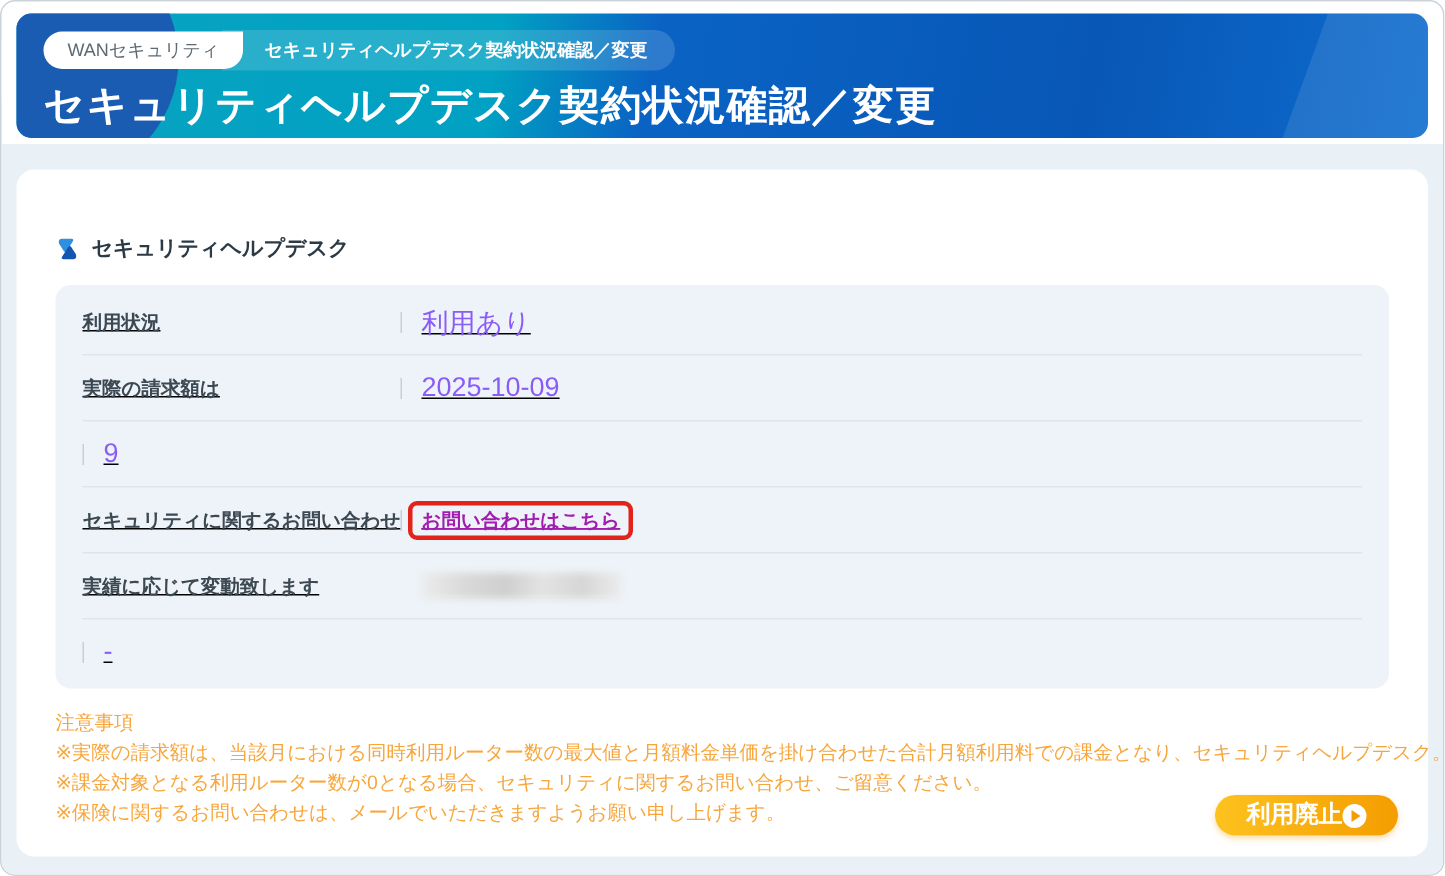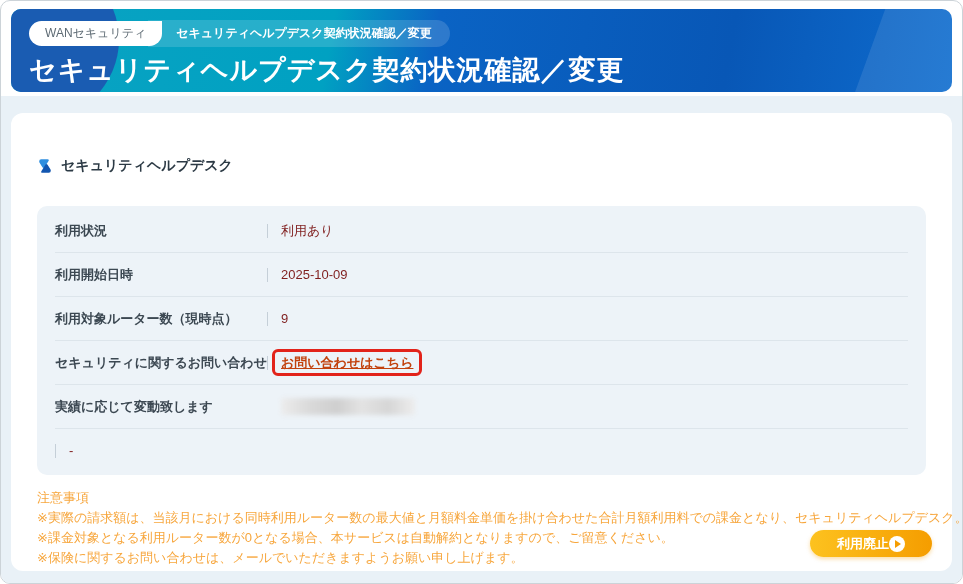--- a/index.html
+++ b/index.html
@@ -41,42 +41,42 @@
     flex:1;background:#e9f1f7;margin-top:4px;
     padding:17px 10px 12px;display:flex;flex-direction:column;
   }
   .card{
     flex:1;background:#fff;border-radius:12px;position:relative;
     padding:22px 26px 0;box-sizing:border-box;
   }
   .card-title{display:flex;align-items:center;gap:8px;font-size:14px;font-weight:bold;color:#2c3a45;margin-top:22px;}
   .card-title .logo{width:16px;height:16px;display:inline-block;}
   
-  .panel{margin-top:31px;background:#edf3f8;border-radius:10px;padding:3px 18px;}
+  .panel{margin-top:15px;background:#edf3f8;border-radius:10px;padding:3px 18px;text-decoration:underline;}
   .row{display:flex;align-items:center;min-height:43px;border-bottom:1px solid #dde5eb;}
   .row:last-child{border-bottom:none;}
   .row-label{width:212px;font-size:13px;font-weight:bold;color:#3c4852;flex-shrink:0;}
   .vdiv{width:1px;height:14px;background:#c5cfd8;margin-right:13px;flex-shrink:0;}
-  .row-value{font-size:13px;color:#7f1d1d;}
-  .link{color:#c2410c;text-decoration:underline;font-weight:bold;font-size:13px;}
+  .row-value{font-size:18px;color:#8b5cf6;}
+  .link{color:#a21caf;text-decoration:underline;font-weight:bold;font-size:13px;}
   .red-annotation{display:inline-block;border:3px solid #e2231a;border-radius:6px;padding:1px 6px;margin-left:-9px;}
   .redacted{
     width:134px;height:17px;border-radius:2px;
     background:linear-gradient(90deg,#ececec 0%,#d9d9d9 22%,#cfcfcf 42%,#e3e3e3 60%,#d6d6d6 80%,#ededed 100%);
     filter:blur(2.5px);
   }
   
   .notes{margin-top:13px;color:#f7a63c;font-size:13px;line-height:1.55;}
   .notes div{white-space:nowrap;}
   
   .action-btn{
     position:absolute;right:20px;bottom:14px;height:27px;width:122px;
     border:none;border-radius:999px;cursor:pointer;
     background:linear-gradient(90deg,#fdc21f,#f59d00);
-    color:#fff;font-size:13px;font-weight:bold;
+    color:#fff;font-size:16px;font-weight:bold;
     display:flex;align-items:center;justify-content:center;
     box-shadow:0 2px 4px rgba(244,157,0,.35);
     font-family:"Liberation Sans","DejaVu Sans",sans-serif;
   }
   .play-circle{
     width:16px;height:16px;border-radius:50%;background:#fff;
     display:flex;align-items:center;justify-content:center;flex-shrink:0;
   }
   .play-triangle{
     width:0;height:0;margin-left:1px;
@@ -115,27 +115,26 @@
 
       <div class="panel">
 
         <div class="row">
           <span class="row-label">利用状況</span>
           <span class="vdiv"></span>
           <span class="row-value">利用あり</span>
         </div>
 
         <div class="row">
-          <span class="row-label">利用開始日時</span>
+          <span class="row-label">実際の請求額は</span>
           <span class="vdiv"></span>
           <span class="row-value">2025-10-09</span>
         </div>
 
         <div class="row">
-          <span class="row-label">利用対象ルーター数（現時点）</span>
           <span class="vdiv"></span>
           <span class="row-value">9</span>
         </div>
 
         <div class="row">
           <span class="row-label">セキュリティに関するお問い合わせ</span>
           <span class="vdiv"></span>
           <span class="red-annotation">
             <a href="#" class="link">お問い合わせはこちら</a>
           </span>
@@ -150,21 +149,21 @@
         <div class="row">
           <span class="vdiv"></span>
           <span class="row-value">-</span>
         </div>
 
       </div>
 
       <div class="notes">
         <div>注意事項</div>
         <div>※実際の請求額は、当該月における同時利用ルーター数の最大値と月額料金単価を掛け合わせた合計月額利用料での課金となり、セキュリティヘルプデスク。</div>
-        <div>※課金対象となる利用ルーター数が0となる場合、本サービスは自動解約となりますので、ご留意ください。</div>
+        <div>※課金対象となる利用ルーター数が0となる場合、セキュリティに関するお問い合わせ、ご留意ください。</div>
         <div>※保険に関するお問い合わせは、メールでいただきますようお願い申し上げます。</div>
       </div>
 
       <button class="action-btn">
         <span>利用廃止</span>
         <span class="play-circle">
           <span class="play-triangle"></span>
         </span>
       </button>
 

